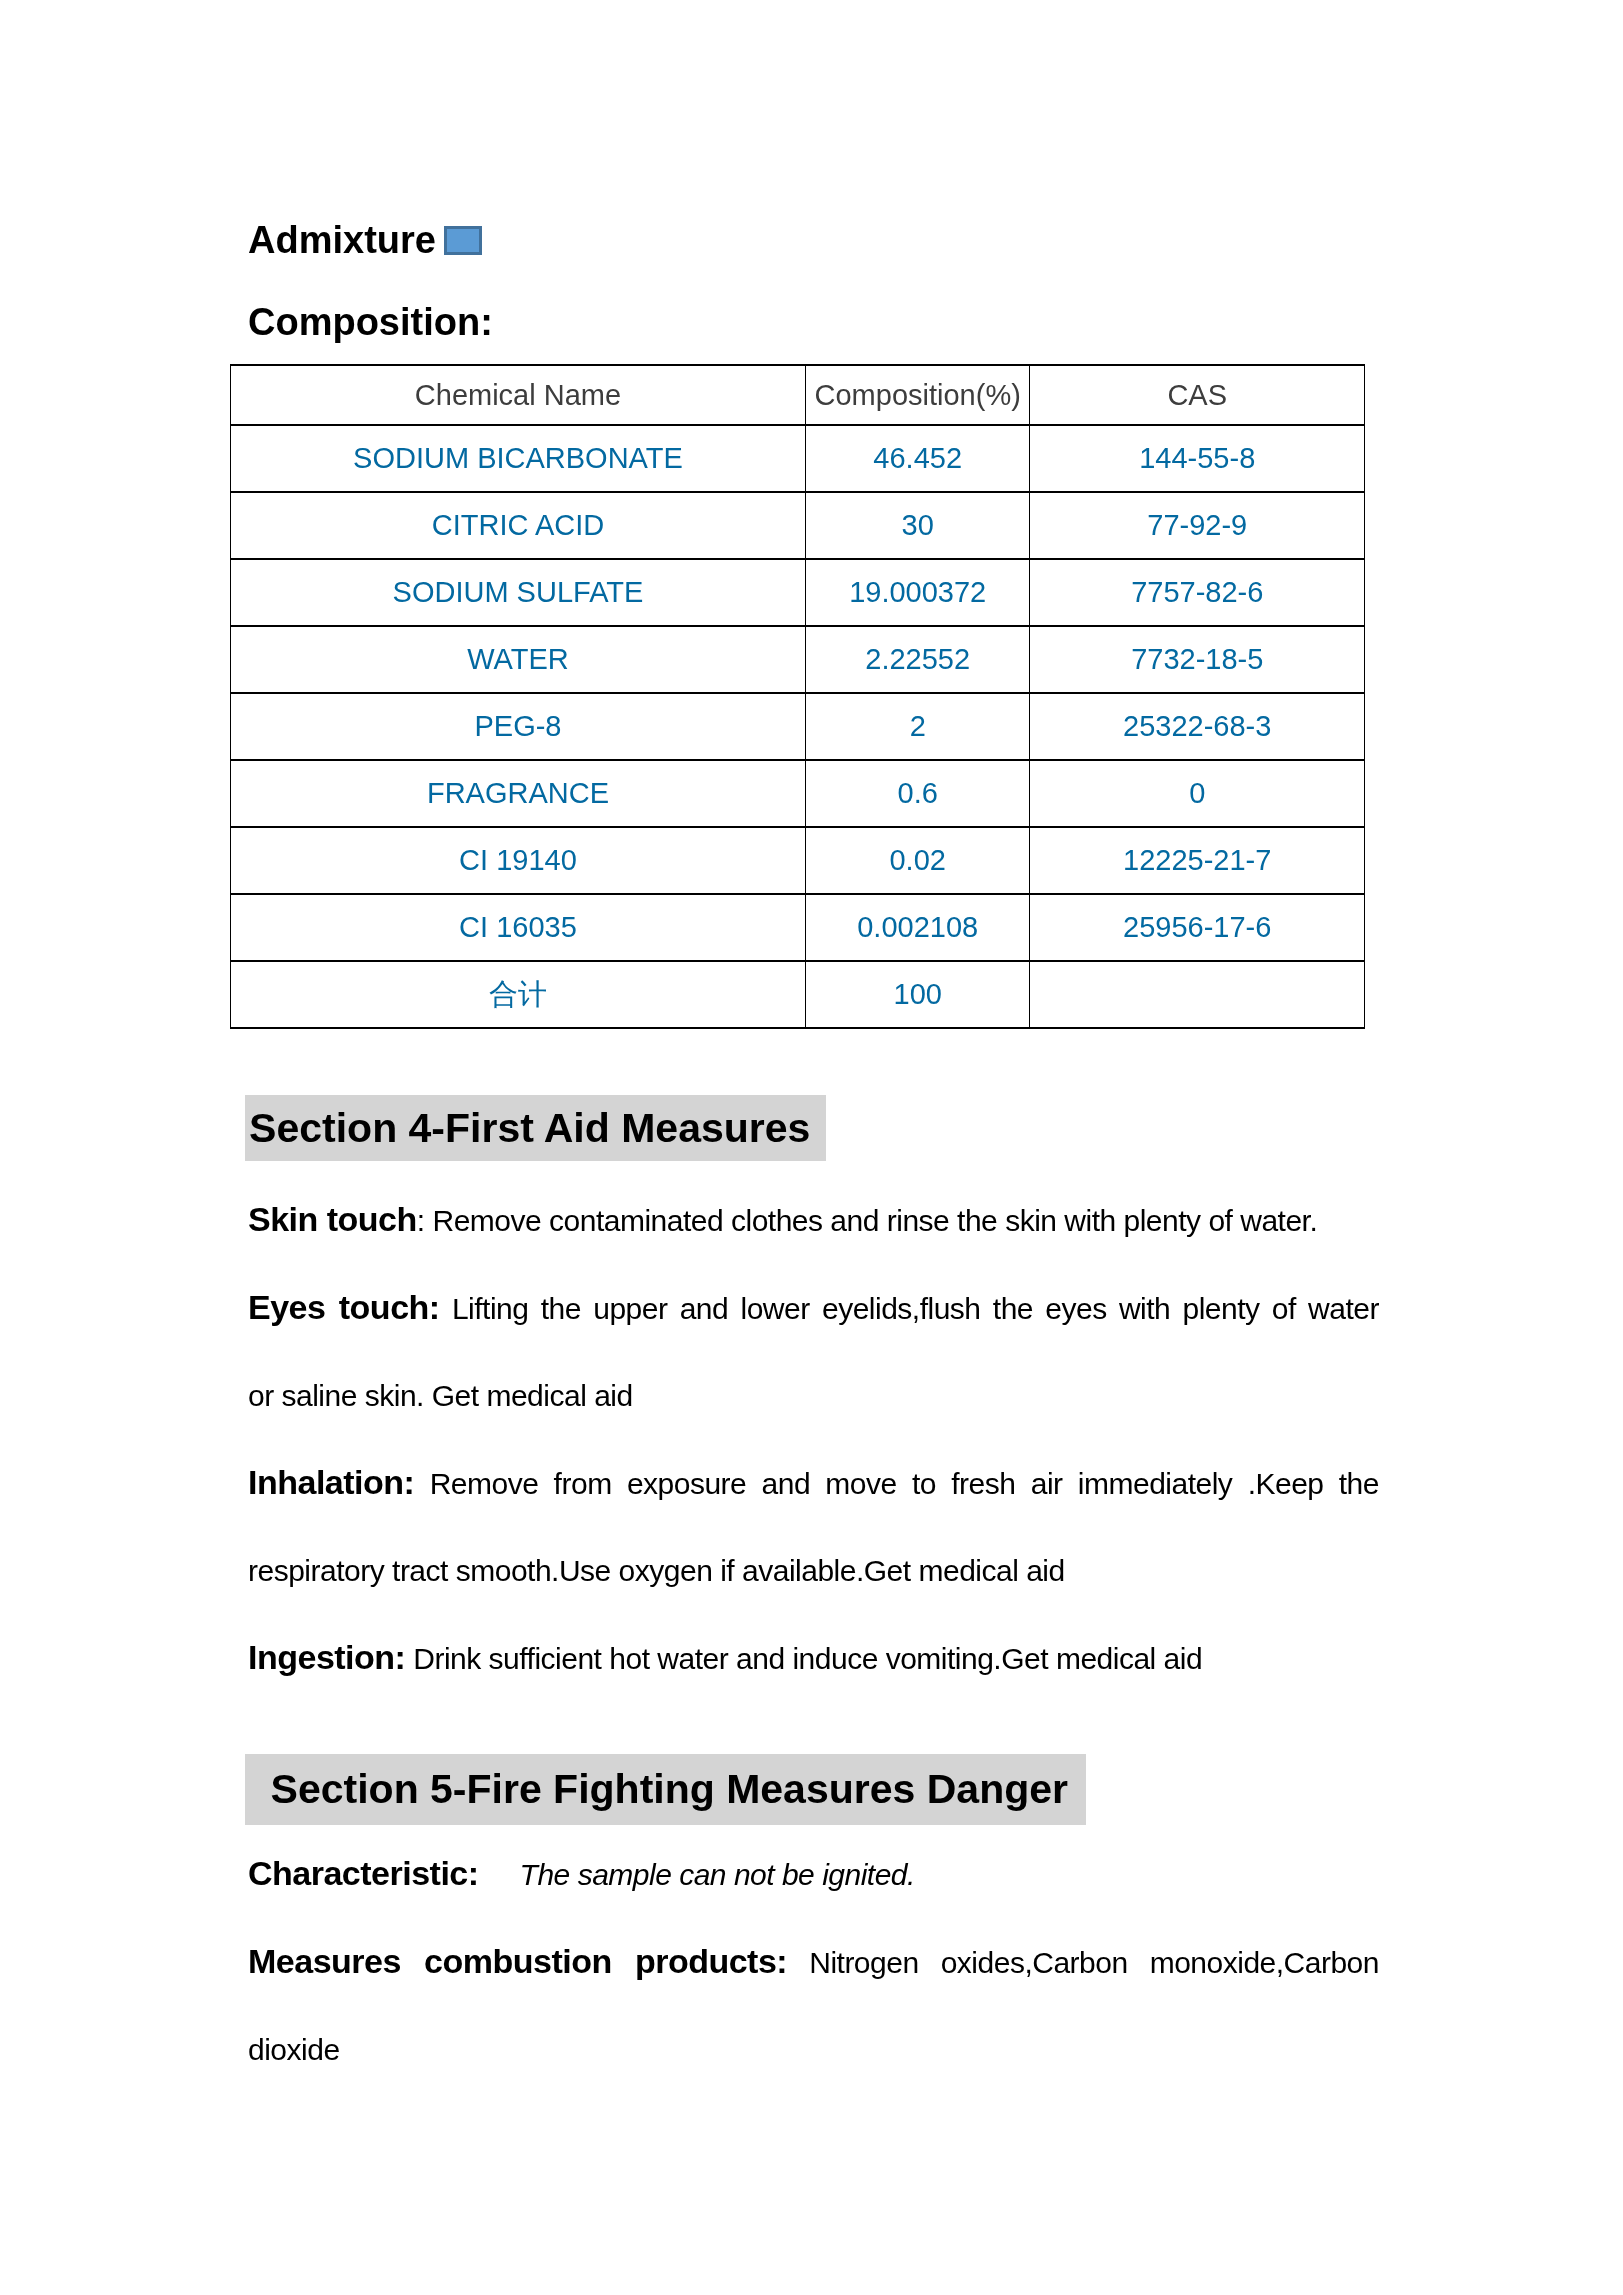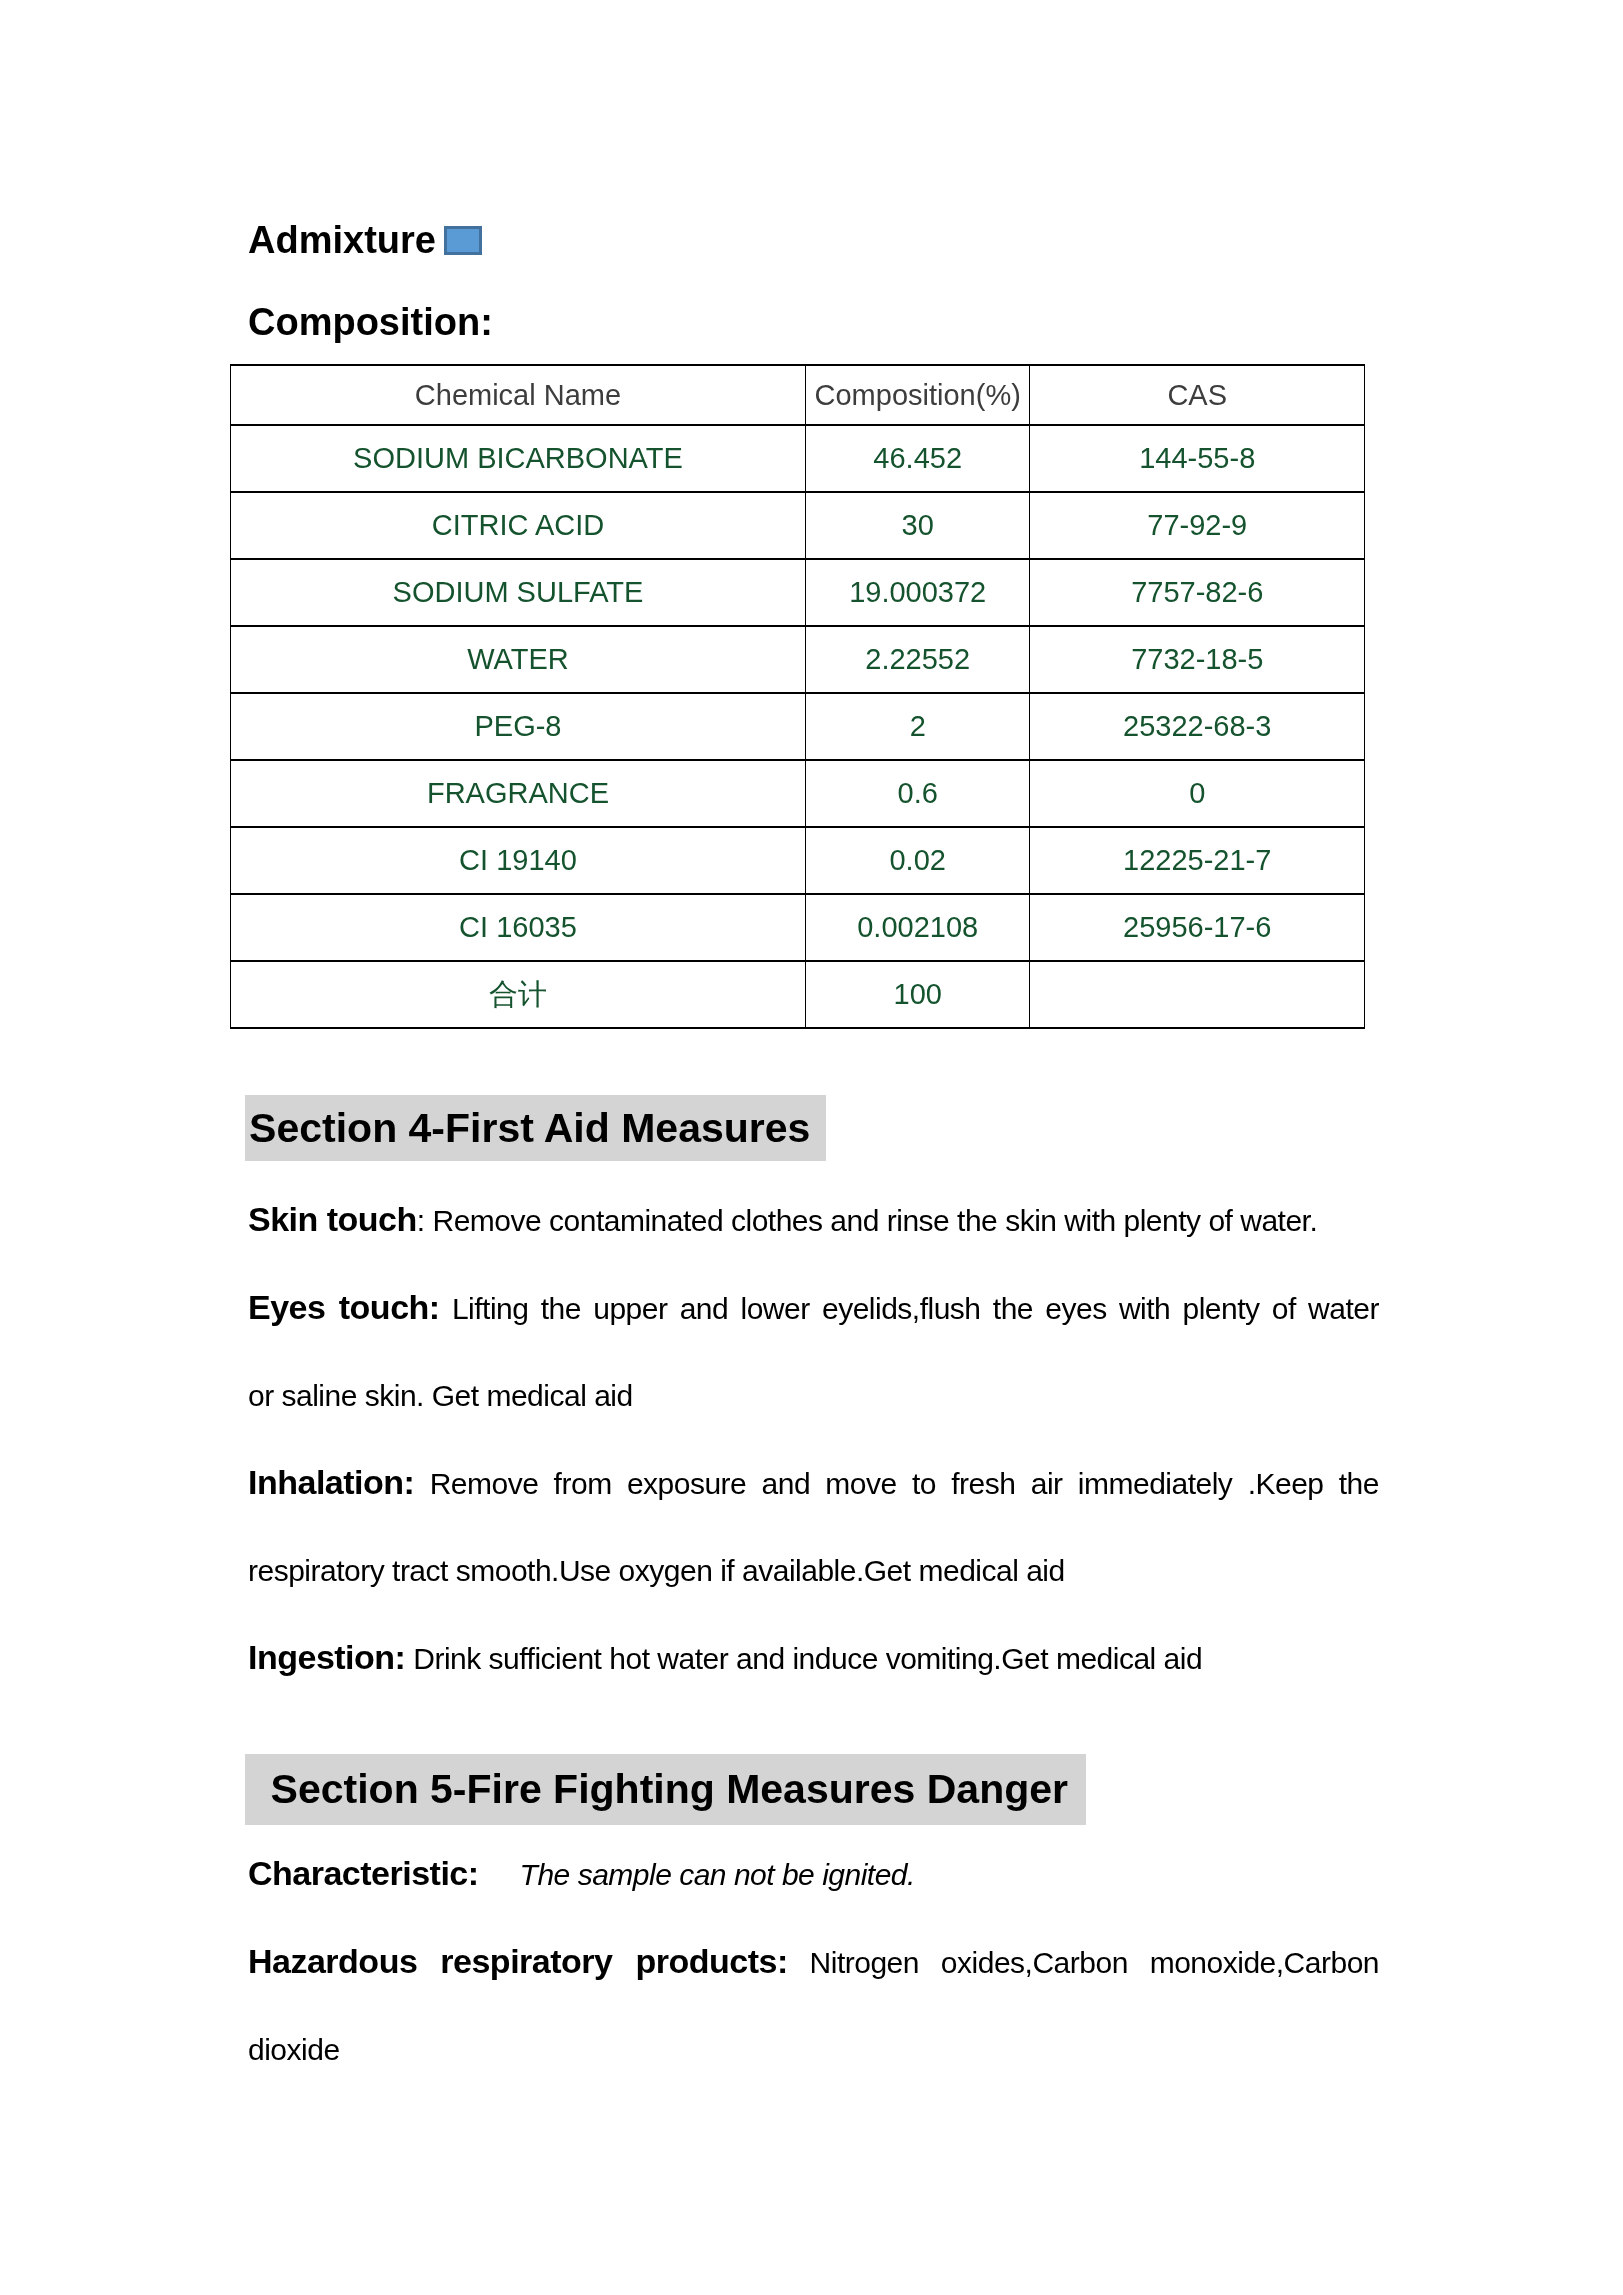--- a/index.html
+++ b/index.html
@@ -65,21 +65,21 @@
     font-weight:normal;
     font-size:29px;
     padding:0 5.1px;
   }
   table.comp th{
     height:60px;
     color:var(--header-ink);
   }
   table.comp td{
     height:67px;
-    color:#14532d;
+    color:#0369a1;
   }
   .sec-heading{
     display:inline-block;
     background:var(--highlight);
     font-weight:bold;
     font-size:41px;
     line-height:51px;
   }
   .sec4-heading{
     margin-left:15px;
@@ -211,20 +211,20 @@
 
     <div>
       <div class="sec-heading sec5-heading">Section 5-Fire Fighting Measures Danger</div>
     </div>
 
     <div class="paras paras-s5">
       <p>
         <span class="line"><b class="plabel">Characteristic:</b><span class="gap-left">The sample can not be ignited.</span></span>
       </p>
       <p>
-        <span class="line j"><b class="plabel">Hazardous respiratory products:</b><span> Nitrogen oxides,Carbon monoxide,Carbon</span></span>
+        <span class="line j"><b class="plabel">Measures combustion products:</b><span> Nitrogen oxides,Carbon monoxide,Carbon</span></span>
         <span class="line">dioxide</span>
       </p>
     </div>
 
   </div>
 </div>
 
 
 </body></html>

